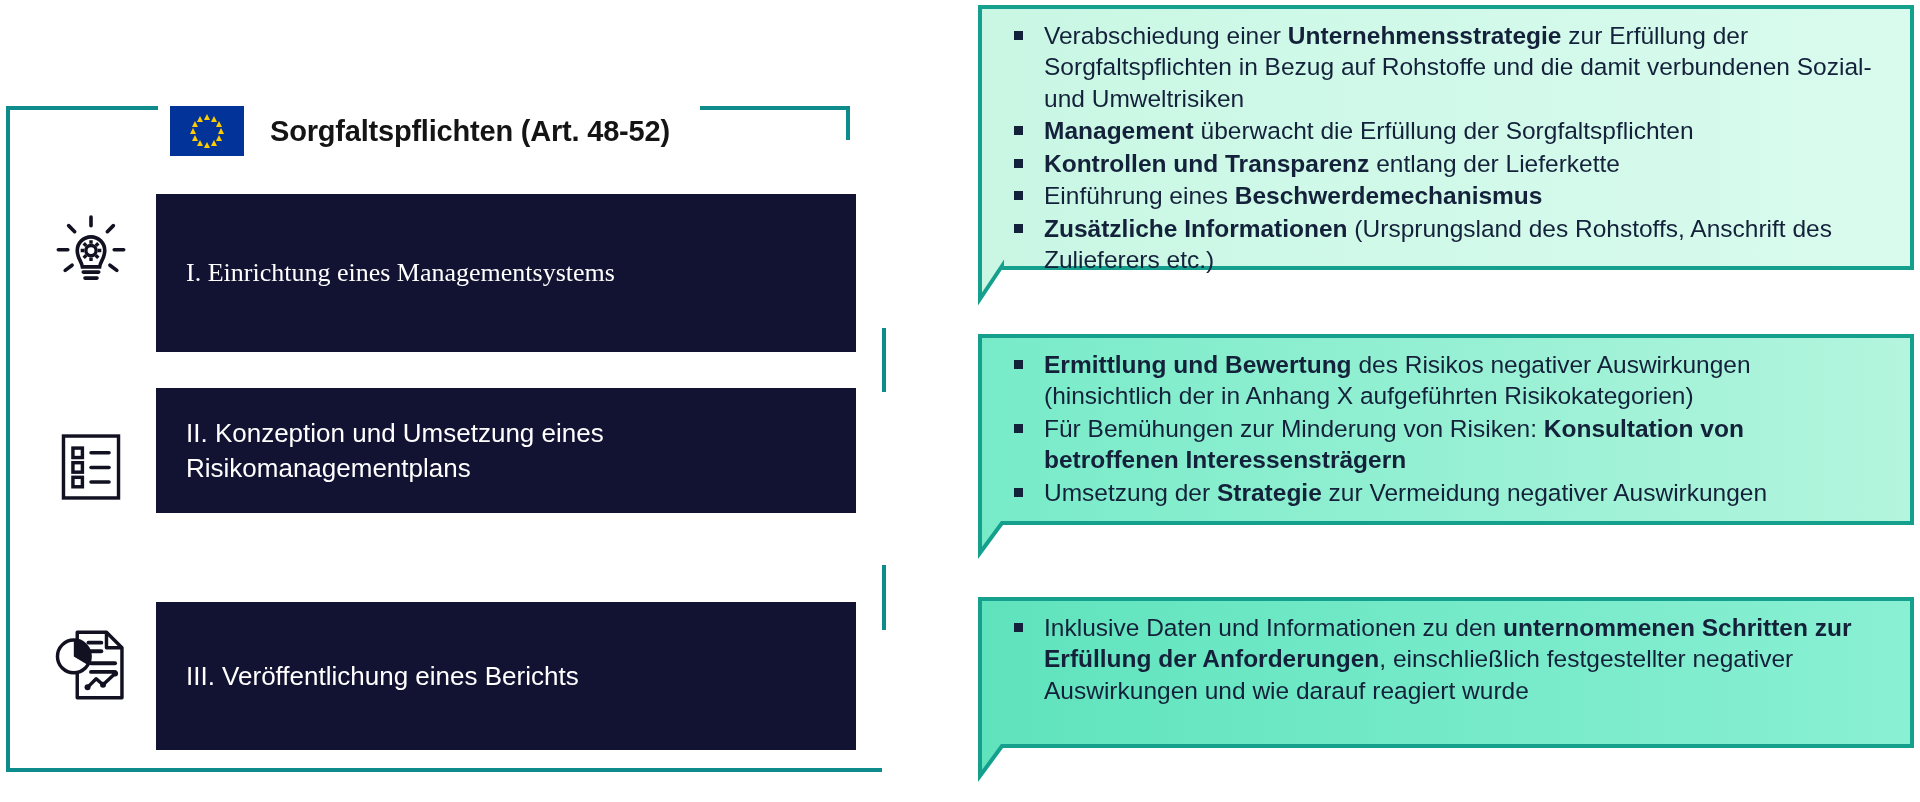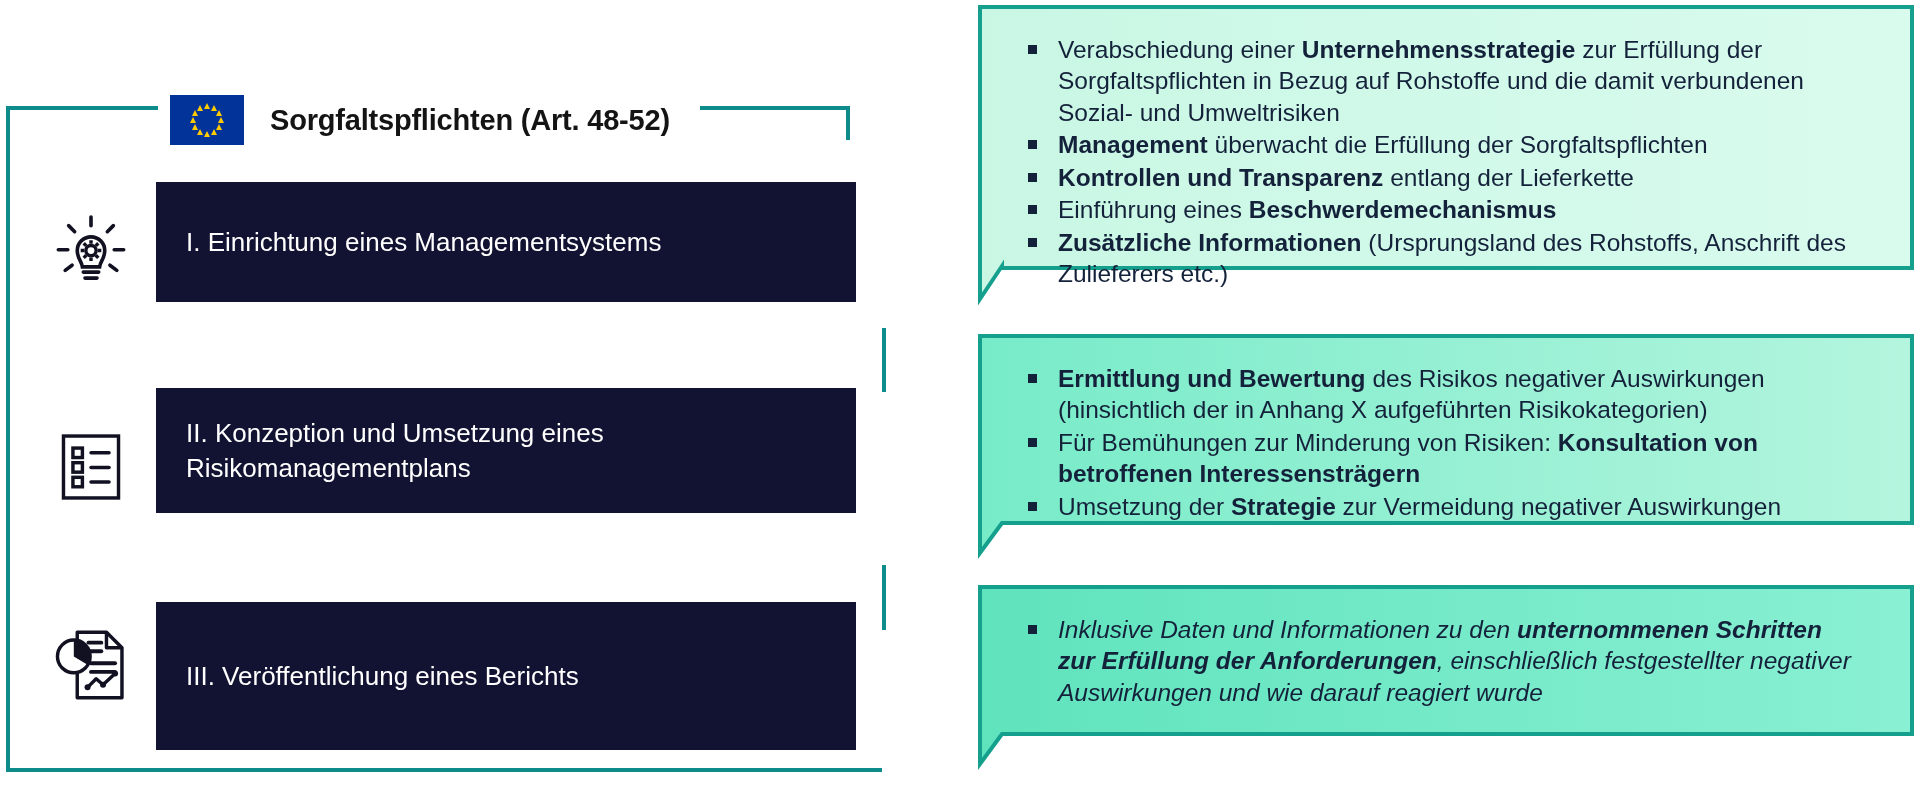--- a/index.html
+++ b/index.html
@@ -8,39 +8,39 @@
     background:#ffffff;
     font-family:"Liberation Sans", sans-serif;
     overflow:hidden;
   }
   #stage{position:relative;width:1920px;height:802px;}
 
   
   #wires{position:absolute;left:0;top:0;width:1920px;height:802px;pointer-events:none;}
 
   
-  .header{position:absolute;left:170px;top:95px;display:flex;align-items:center;gap:26px;}
+  .header{position:absolute;left:170px;top:106px;display:flex;align-items:center;gap:26px;}
   .euflag{width:74px;height:50px;background:#023399;position:relative;flex:none;}
   .euflag .star{position:absolute;width:0;height:0;
     border-left:3.3px solid transparent;border-right:3.3px solid transparent;
     border-bottom:6.6px solid #ffcc00;}
   .title{
     font-size:29px;font-weight:bold;color:#141414;white-space:nowrap;
     letter-spacing:-.2px;
   }
 
   
   .stepbox{
     position:absolute;background:#121232;color:#ffffff;
     display:flex;align-items:center;
     padding:0 0 0 30px;
     font-size:26px;line-height:1.32;
     box-sizing:border-box;
   }
-  #step1{left:156px;top:182px;width:700px;height:120px;}
+  #step1{left:156px;top:194px;width:700px;height:158px;font-family:Liberation Serif, serif;}
   #step2{left:156px;top:388px;width:700px;height:125px;}
   #step3{left:156px;top:602px;width:700px;height:148px;}
 
   
   .iconbox{position:absolute;width:86px;height:86px;}
   #icon1{left:48px;top:205px;}
   #icon2{left:48px;top:424px;}
   #icon3{left:48px;top:622px;}
 
   
@@ -51,23 +51,23 @@
     font-size:24.5px;
     line-height:1.285;
   }
   .panel .shape{position:absolute;left:0;top:0;width:100%;height:100%;}
   .panel .inner{
     position:relative;
     padding:14px 40px 10px 64px;
   }
   #panel1{left:978px;top:4px;width:938px;height:325px;}
   #panel2{left:978px;top:333px;width:938px;height:250px;}
-  #panel3{left:978px;top:584px;width:938px;height:196px;font-style:italic;}
-
-  ul.bul{list-style:none;margin:16px;padding:0;}
+  #panel3{left:978px;top:596px;width:938px;height:196px;}
+
+  ul.bul{list-style:none;margin:2px;padding:0;}
   ul.bul li{position:relative;margin:0 0 1px 0;padding-left:0;}
   ul.bul li .sq{
     position:absolute;left:-30px;top:11px;
     width:9px;height:9px;background:#14213a;
   }
   b{font-weight:bold;}
 </style>
 </head>
 <body>
 

